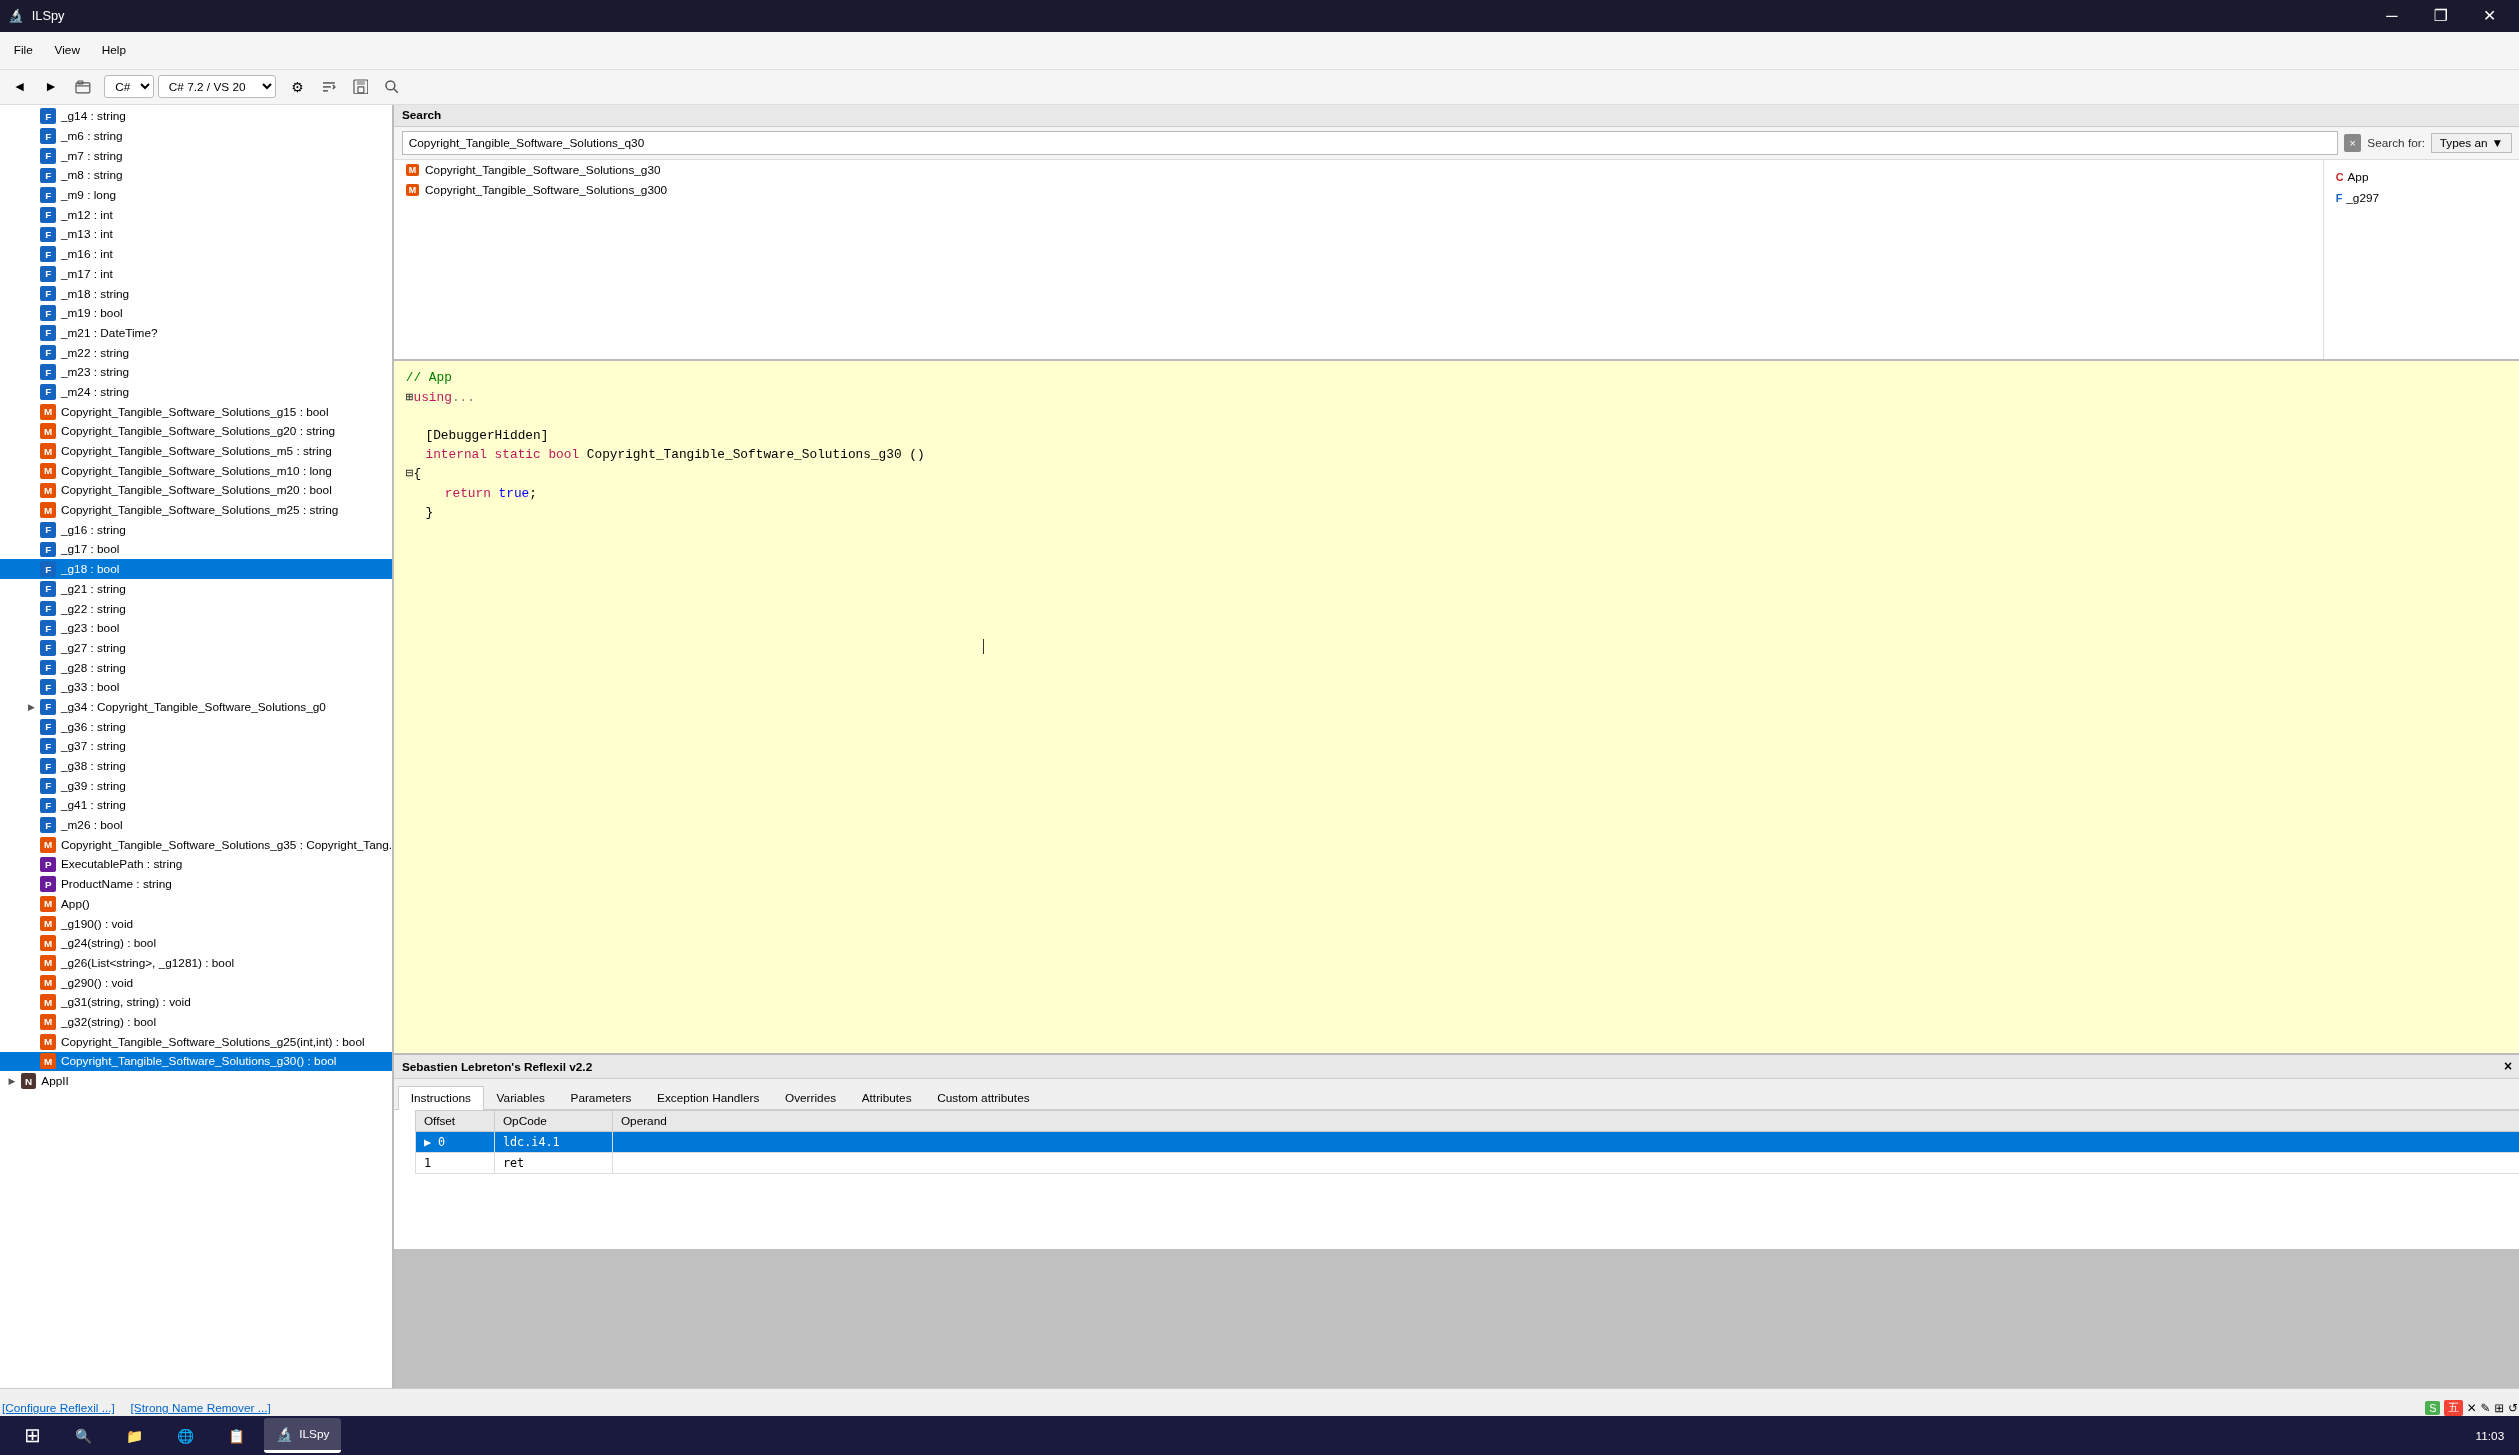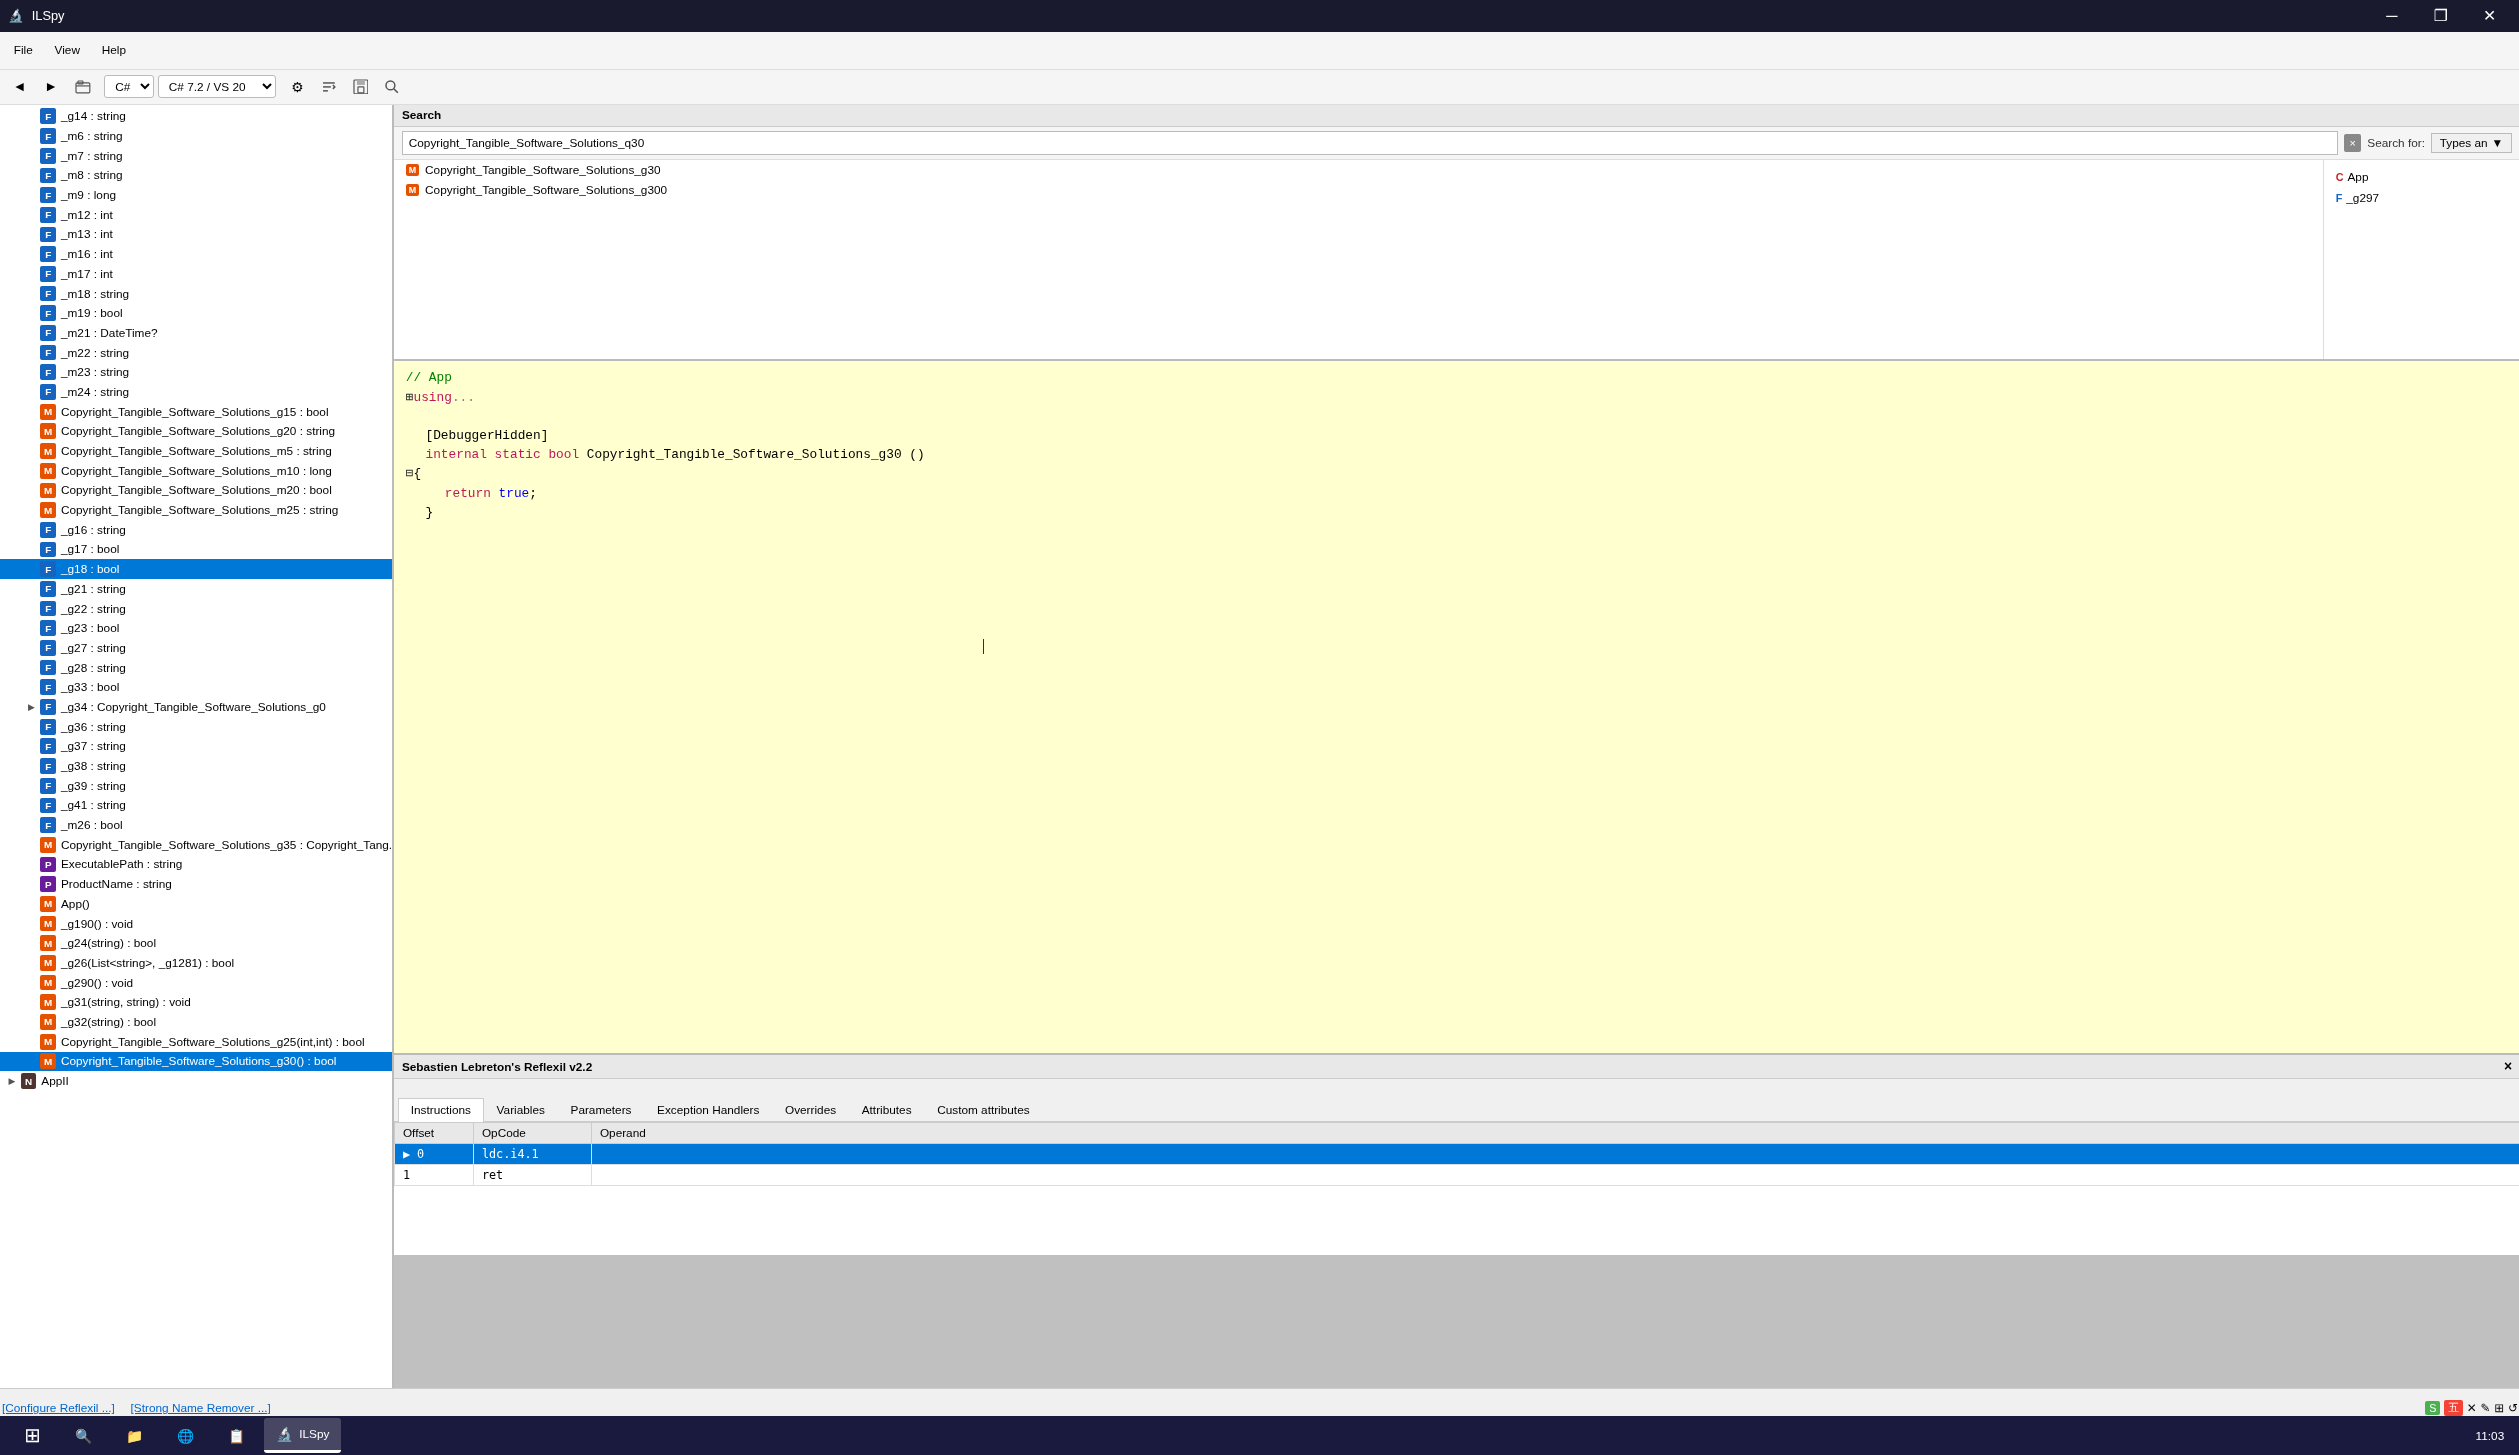--- a/index.html
+++ b/index.html
@@ -204,21 +204,21 @@
       background: #f0f0f0;
       border-bottom: 1px solid #ccc;
       padding: 0 3.9px;
     }
     .reflexil-tab {
       padding: 3.9px 11.8px;
       font-size: 11.8px;
       cursor: pointer;
       border: 1px solid transparent;
       border-bottom: none;
-      margin-top: 19px;
+      margin-top: 7px;
     }
     .reflexil-tab.active {
       background: white;
       border-color: #ccc;
       border-bottom-color: white;
       margin-bottom: -1px;
     }
     #instructions-table {
       width: 100%;
       border-collapse: collapse;
@@ -832,21 +832,21 @@
       </div>
       <div id="reflexil-tabs">
         <div class="reflexil-tab active">Instructions</div>
         <div class="reflexil-tab">Variables</div>
         <div class="reflexil-tab">Parameters</div>
         <div class="reflexil-tab">Exception Handlers</div>
         <div class="reflexil-tab">Overrides</div>
         <div class="reflexil-tab">Attributes</div>
         <div class="reflexil-tab">Custom attributes</div>
       </div>
-      <div style="overflow:auto;flex:1;">
+      <div style="overflow:auto;flex:1;margin-left:21px;">
         <table id="instructions-table">
           <thead>
             <tr>
               <th style="width:79px;">Offset</th>
               <th style="width:118px;">OpCode</th>
               <th>Operand</th>
             </tr>
           </thead>
           <tbody id="instructions-tbody">
           <tr class="selected">

